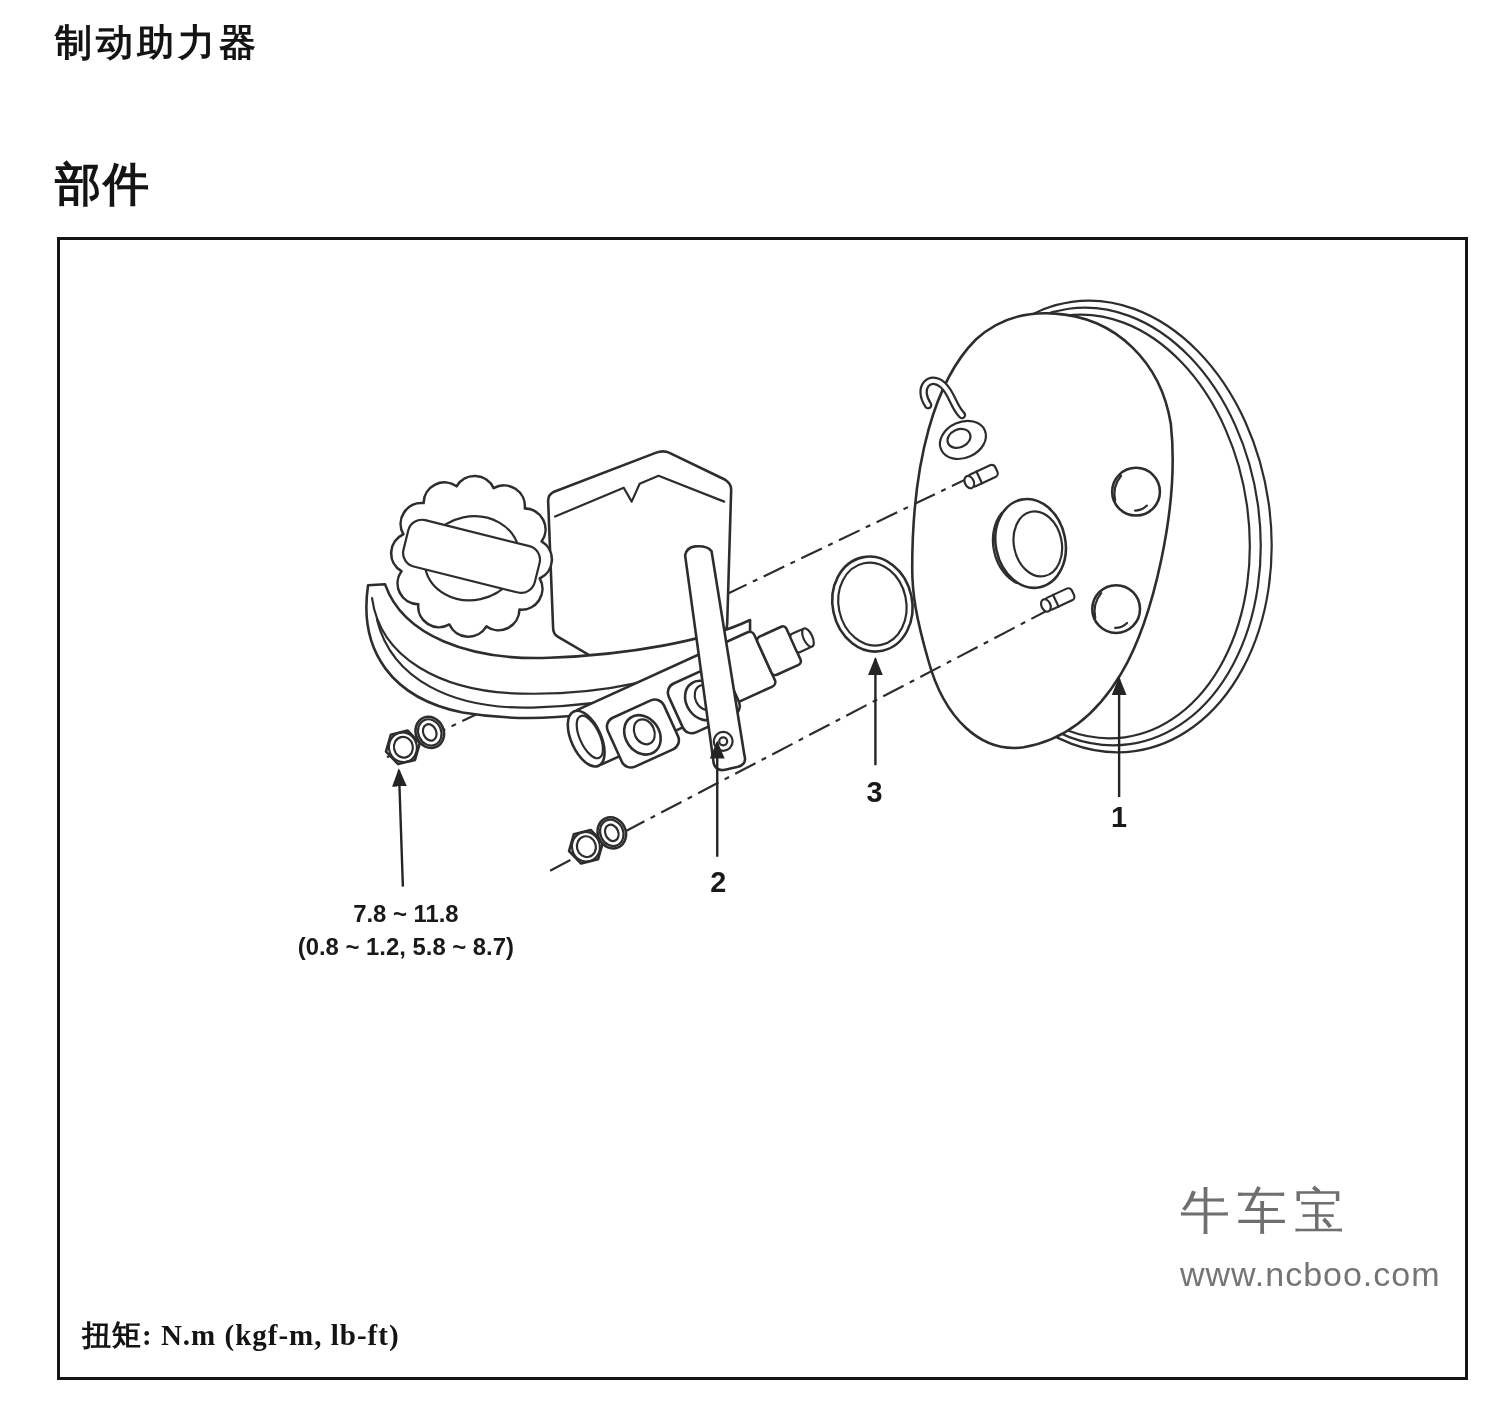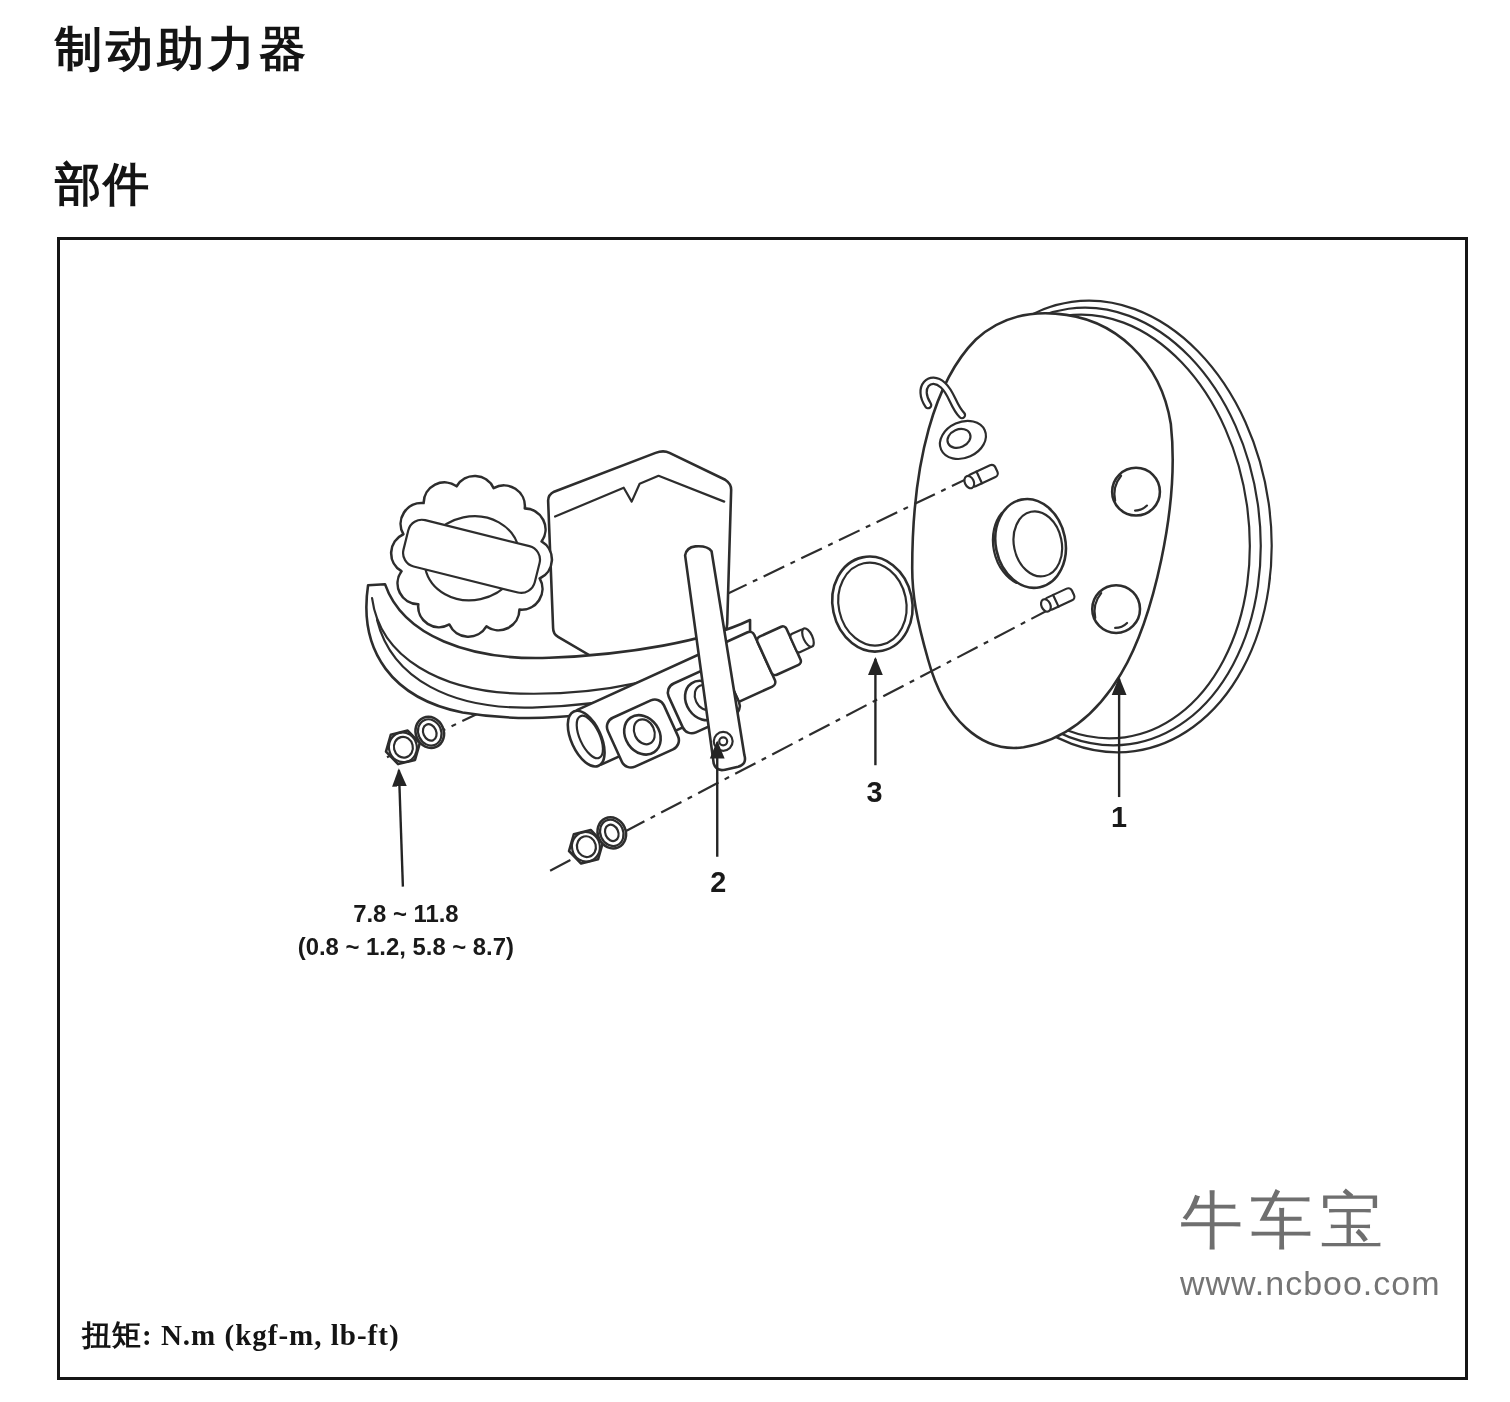--- a/index.html
+++ b/index.html
@@ -2,21 +2,21 @@
 <html><head>
 <meta charset="utf-8">
 <style>
   html,body { margin:0; padding:0; }
   body {
     width:1510px; height:1402px; background:#ffffff; position:relative;
     font-family:"Liberation Sans", sans-serif; color:#141414; overflow:hidden;
   }
   .page-title {
     position:absolute; left:55px; top:18px;
-    font-size:47px; font-weight:700; letter-spacing:4px;
+    font-size:37px; font-weight:700; letter-spacing:4px;
   }
   .section-title {
     position:absolute; left:55px; top:154px;
     font-size:46px; font-weight:700; letter-spacing:2px;
   }
   .figure-box {
     position:absolute; left:57px; top:237px; width:1411px; height:1143px;
     border:3px solid #151515; box-sizing:border-box; background:#fff;
   }
   .diagram-svg { position:absolute; left:0; top:0; width:100%; height:100%; }
@@ -26,22 +26,22 @@
   .sf { fill:#ffffff; stroke:#2d2d2d; stroke-width:2.6; stroke-linecap:round; stroke-linejoin:round; }
   .t  { stroke-width:2.2; }
   .tube { fill:none; stroke:#2d2d2d; stroke-width:8.5; stroke-linecap:round; }
   .tubein { fill:none; stroke:#ffffff; stroke-width:4; stroke-linecap:round; }
   .cl { fill:none; stroke:#2d2d2d; stroke-width:2.2; stroke-dasharray:23 7 5 7; }
   .arrowline { fill:none; stroke:#242424; stroke-width:2.4; marker-end:url(#arrowhead); }
   .callout { font:600 29px "Liberation Sans", sans-serif; fill:#191919; text-anchor:middle; }
   .tq { font:700 24px "Liberation Sans", sans-serif; fill:#191919; text-anchor:middle; }
 
   .watermark { position:absolute; left:1120px; top:938px; color:#6f6f6f; }
-  .wm-brand { font-size:63px; letter-spacing:7px; }
-  .wm-url { font-size:34px; letter-spacing:1px; color:#757575; }
+  .wm-brand { font-size:50px; letter-spacing:7px; }
+  .wm-url { font-size:34px; margin-top:10px; letter-spacing:1px; color:#757575; }
   .torque-note {
     position:absolute; left:22px; top:1076px;
     font-size:29px; font-weight:700; letter-spacing:1px;
     font-family:"Liberation Serif", serif;
   }
 </style>
 </head>
 <body>
 
 <div class="page">

